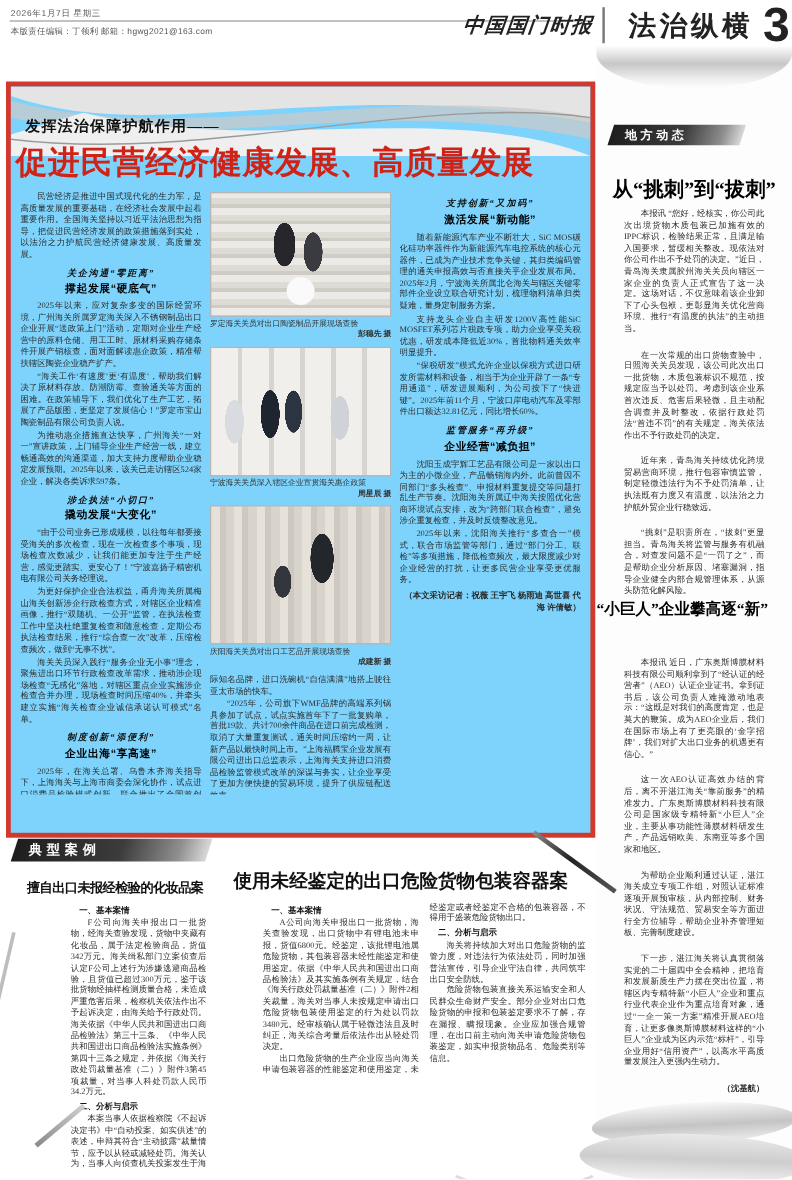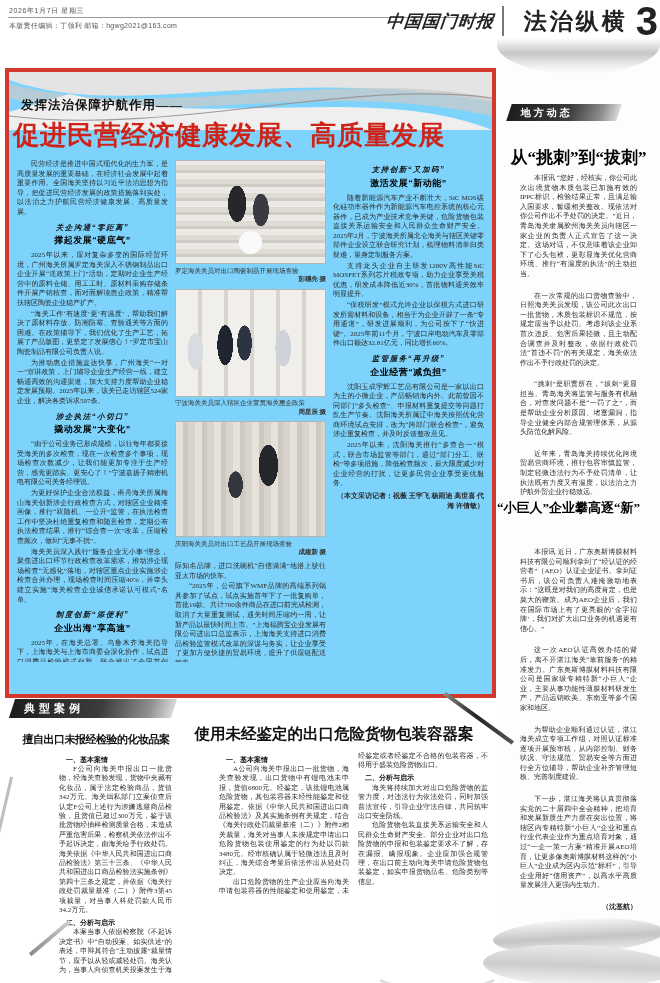--- a/index.html
+++ b/index.html
@@ -171,21 +171,21 @@
         <p class="noind">际知名品牌，进口洗碗机“自信满满”地搭上驶往亚太市场的快车。</p>
         <p>“2025年，公司旗下WMF品牌的高端系列锅具参加了试点，试点实施首年下了一批复购单，首批19款、共计700余件商品在进口前完成检测，取消了大量重复测试，通关时间压缩约一周，让新产品以最快时间上市。”上海福腾宝企业发展有限公司进出口总监表示，上海海关支持进口消费品检验监管模式改革的深谋与务实，让企业享受了更加方便快捷的贸易环境，提升了供应链配送效率。</p>
 
       </div>
 
       <div class="col">
         <div class="sh">
           <span class="a">支持创新“又加码”</span>
           <span class="b">激活发展“新动能”</span>
         </div>
-        <p>随着新能源汽车产业不断壮大，SiC MOS碳化硅功率器件作为新能源汽车电控系统的核心元器件，已成为产业技术竞争关键，危险货物包装直接关系运输安全和人民群众生命财产安全。2025年2月，宁波海关所属北仑海关与辖区关键零部件企业设立联合研究计划，梳理物料清单归类疑难，量身定制服务方案。</p>
+        <p>随着新能源汽车产业不断壮大，SiC MOS碳化硅功率器件作为新能源汽车电控系统的核心元器件，已成为产业技术竞争关键，其归类编码管理的通关申报高效与否直接关乎企业发展布局。2025年2月，宁波海关所属北仑海关与辖区关键零部件企业设立联合研究计划，梳理物料清单归类疑难，量身定制服务方案。</p>
         <p>支持龙头企业自主研发1200V高性能SiC MOSFET系列芯片税政专项，助力企业享受关税优惠，研发成本降低近30%，首批物料通关效率明显提升。</p>
         <p>“保税研发”模式允许企业以保税方式进口研发所需材料和设备，相当于为企业开辟了一条“专用通道”，研发进展顺利，为公司按下了“快进键”。2025年前11个月，宁波口岸电动汽车及零部件出口额达32.81亿元，同比增长60%。</p>
         <div class="sh">
           <span class="a">监管服务“再升级”</span>
           <span class="b">企业经营“减负担”</span>
         </div>
         <p>沈阳玉成宇辉工艺品有限公司是一家以出口为主的小微企业，产品畅销海内外。此前曾因不同部门“多头检查”、申报材料重复提交等问题打乱生产节奏。沈阳海关所属辽中海关按照优化营商环境试点安排，改为“跨部门联合检查”，避免涉企重复检查，并及时反馈整改意见。</p>
         <p>2025年以来，沈阳海关推行“多查合一”模式，联合市场监管等部门，通过“部门分工、联检”等多项措施，降低检查频次，最大限度减少对企业经营的打扰，让更多民营企业享受更优服务。</p>
         <p class="attrib">（本文采访记者：祝薇 王宇飞 杨雨迪 高世喜 代海 许倩敏）</p>
       </div>
@@ -224,22 +224,22 @@
   <aside class="sidebar">
     <div class="scroll-top"></div>
     <div class="badge badge-local">
       <span>地方动态</span>
     </div>
 
     <h2 class="sb1-title">从“挑刺”到“拔刺”</h2>
     <div class="sb-body sb1-body">
       <p>本报讯 “您好，经核实，你公司此次出境货物木质包装已加施有效的IPPC标识，检验结果正常，且满足输入国要求，暂缓相关整改。现依法对你公司作出不予处罚的决定。”近日，青岛海关隶属胶州海关关员向辖区一家企业的负责人正式宣告了这一决定。这场对话，不仅意味着该企业卸下了心头包袱，更彰显海关优化营商环境、推行“有温度的执法”的主动担当。</p>
       <p>在一次常规的出口货物查验中，日照海关关员发现，该公司此次出口一批货物，木质包装标识不规范，按规定应当予以处罚。考虑到该企业系首次违反、危害后果轻微，且主动配合调查并及时整改，依据行政处罚法“首违不罚”的有关规定，海关依法作出不予行政处罚的决定。</p>
+      <p>近年来，青岛海关持续优化跨境贸易营商环境，推行包容审慎监管，制定轻微违法行为不予处罚清单，让执法既有力度又有温度，以法治之力护航外贸企业行稳致远。</p>
       <p>“挑刺”是职责所在，“拔刺”更显担当。青岛海关将监管与服务有机融合，对查发问题不是“一罚了之”，而是帮助企业分析原因、堵塞漏洞，指导企业健全内部合规管理体系，从源头防范化解风险。</p>
-      <p>近年来，青岛海关持续优化跨境贸易营商环境，推行包容审慎监管，制定轻微违法行为不予处罚清单，让执法既有力度又有温度，以法治之力护航外贸企业行稳致远。</p>
       <p class="byline">（李承航）</p>
     </div>
 
     <h2 class="sb2-title">“小巨人”企业攀高逐“新”</h2>
     <div class="sb-body sb2-body">
       <p>本报讯 近日，广东奥斯博膜材料科技有限公司顺利拿到了“经认证的经营者”（AEO）认证企业证书。拿到证书后，该公司负责人难掩激动地表示：“这既是对我们的高度肯定，也是莫大的鞭策。成为AEO企业后，我们在国际市场上有了更亮眼的‘金字招牌’，我们对扩大出口业务的机遇更有信心。”</p>
       <p>这一次AEO认证高效办结的背后，离不开湛江海关“靠前服务”的精准发力。广东奥斯博膜材料科技有限公司是国家级专精特新“小巨人”企业，主要从事功能性薄膜材料研发生产，产品远销欧美、东南亚等多个国家和地区。</p>
       <p>为帮助企业顺利通过认证，湛江海关成立专项工作组，对照认证标准逐项开展预审核，从内部控制、财务状况、守法规范、贸易安全等方面进行全方位辅导，帮助企业补齐管理短板、完善制度建设。</p>
       <p>下一步，湛江海关将认真贯彻落实党的二十届四中全会精神，把培育和发展新质生产力摆在突出位置，将辖区内专精特新“小巨人”企业和重点行业代表企业作为重点培育对象，通过“一企一策一方案”精准开展AEO培育，让更多像奥斯博膜材料这样的“小巨人”企业成为区内示范“标杆”，引导企业用好“信用资产”，以高水平高质量发展注入更强内生动力。</p>
       <p class="byline">（沈基航）</p>

